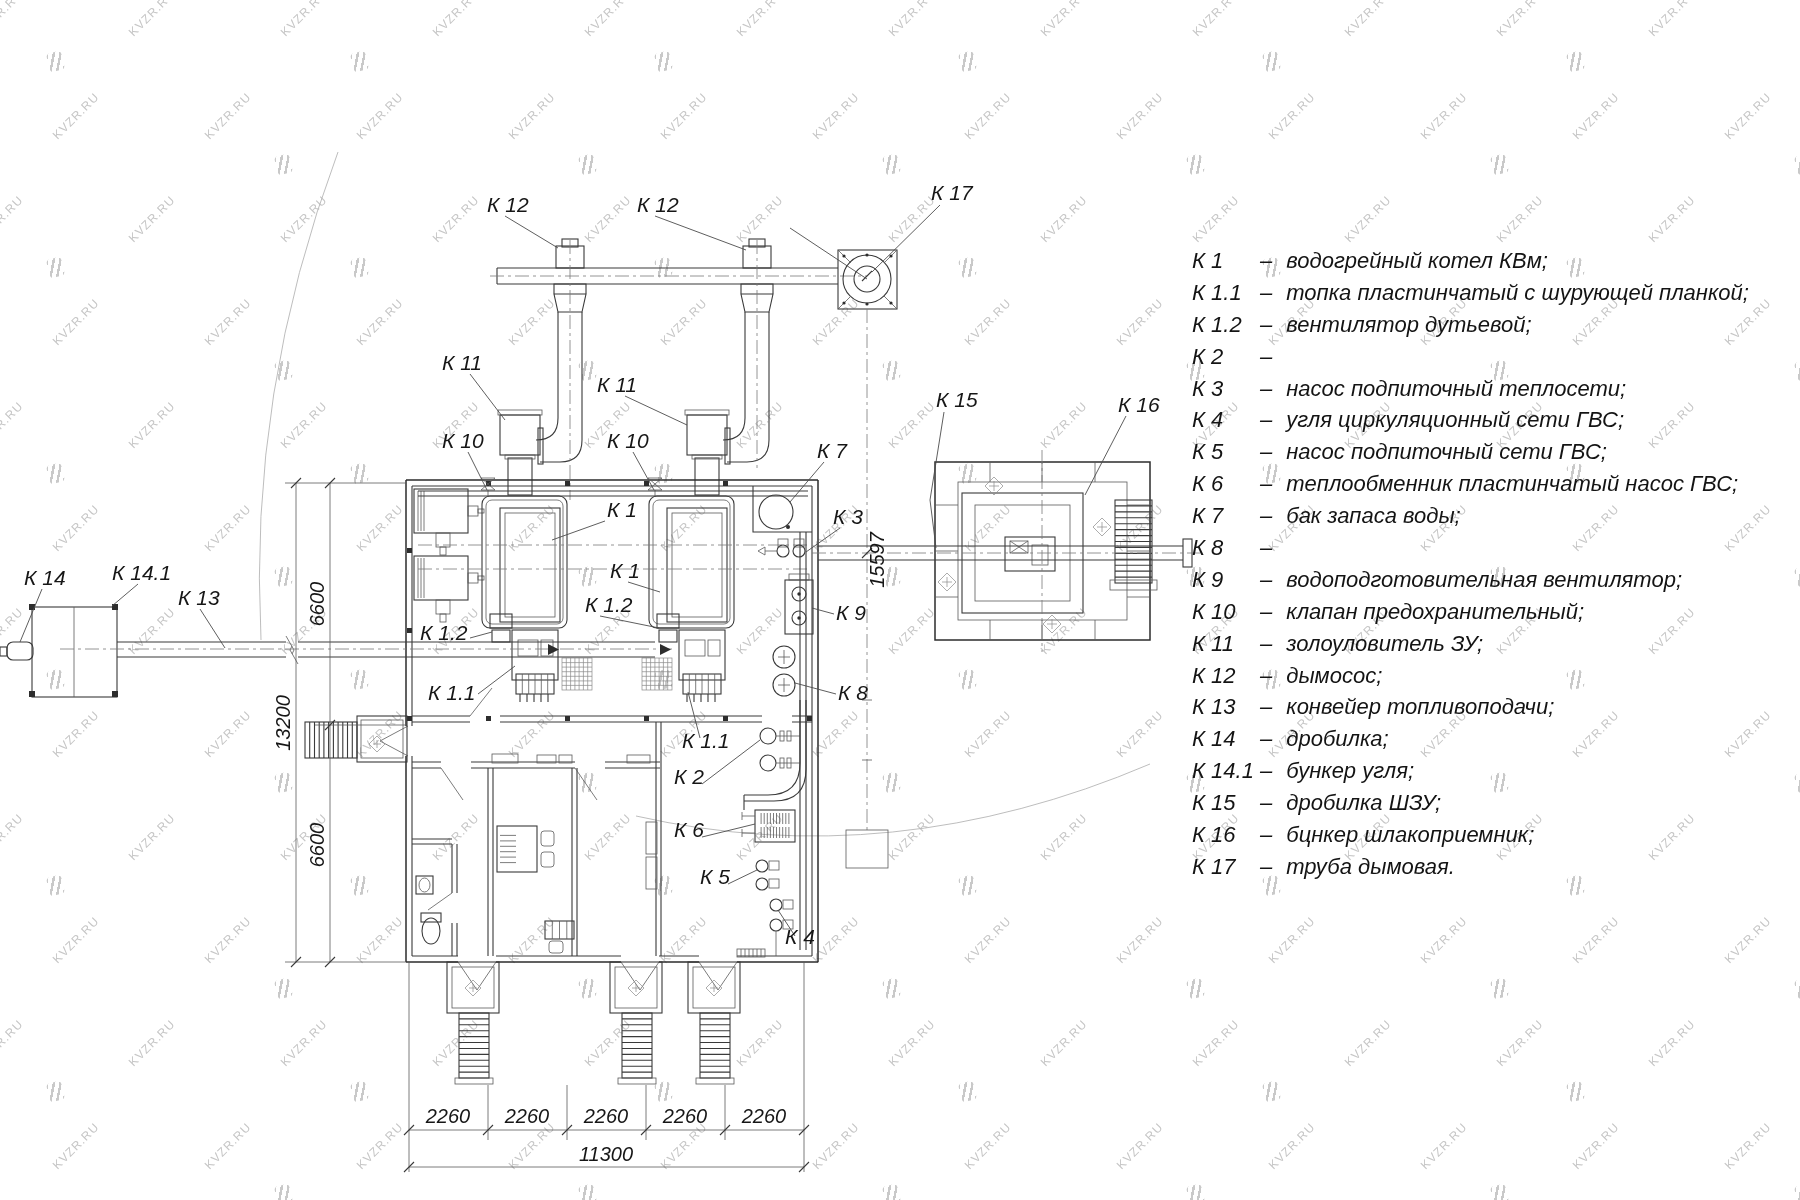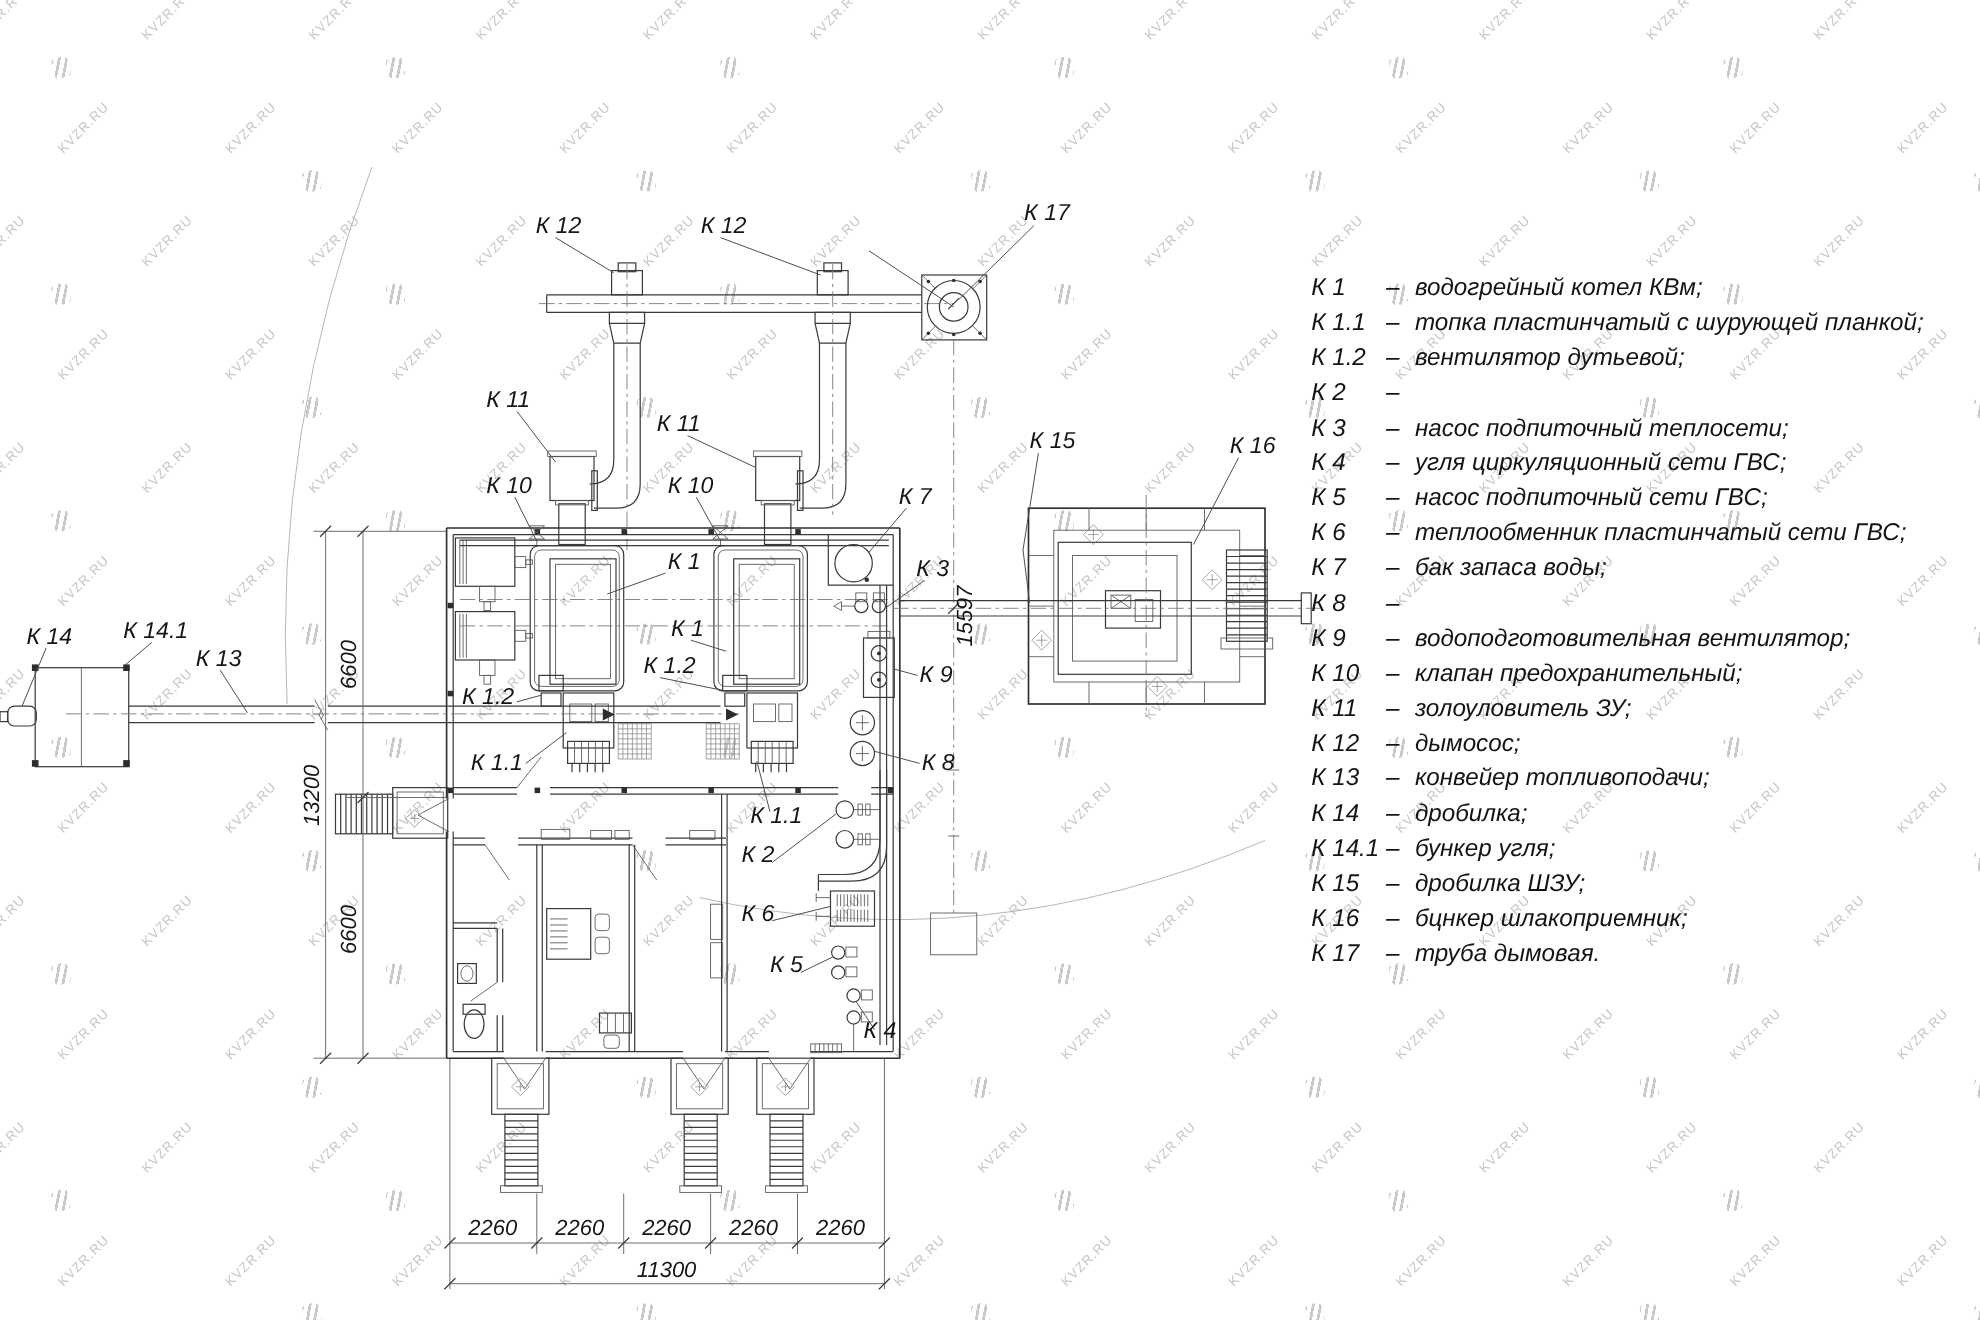--- a/index.html
+++ b/index.html
@@ -296,21 +296,21 @@
         <span>угля циркуляционный сети ГВС;</span>
       </div>
     <div class="lg-row">
         <span class="lg-k">К 5</span>
         <span class="lg-dash">–</span>
         <span>насос подпиточный сети ГВС;</span>
       </div>
     <div class="lg-row">
         <span class="lg-k">К 6</span>
         <span class="lg-dash">–</span>
-        <span>теплообменник пластинчатый сети ГВС;</span>
+        <span>теплообменник пластинчатый насос ГВС;</span>
       </div>
     <div class="lg-row">
         <span class="lg-k">К 7</span>
         <span class="lg-dash">–</span>
         <span>бак запаса воды;</span>
       </div>
     <div class="lg-row">
         <span class="lg-k">К 8</span>
         <span class="lg-dash">–</span>
       </div>

